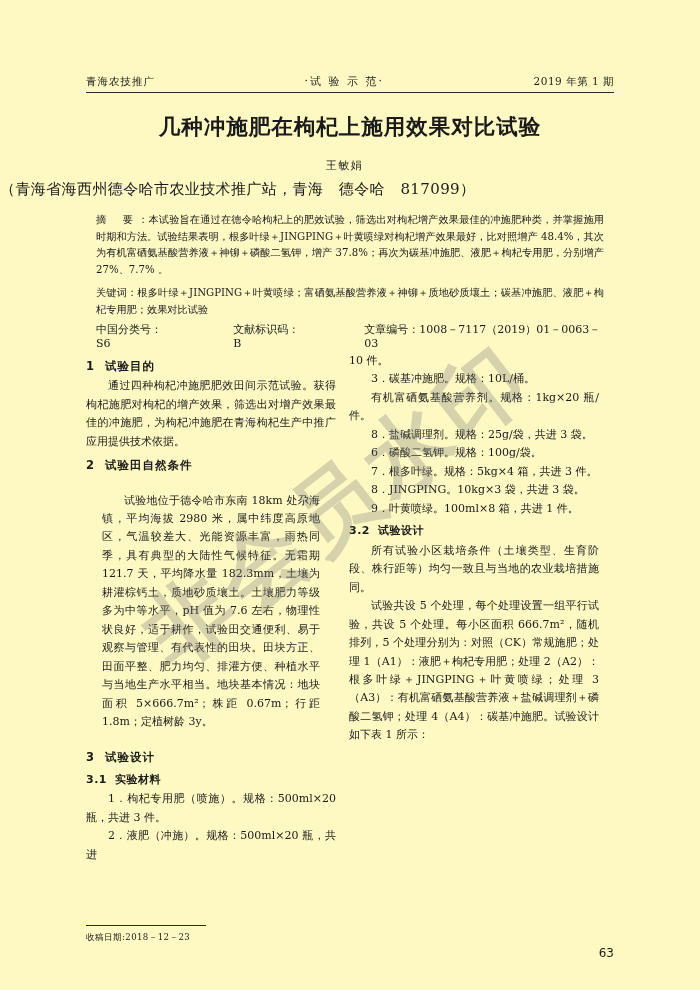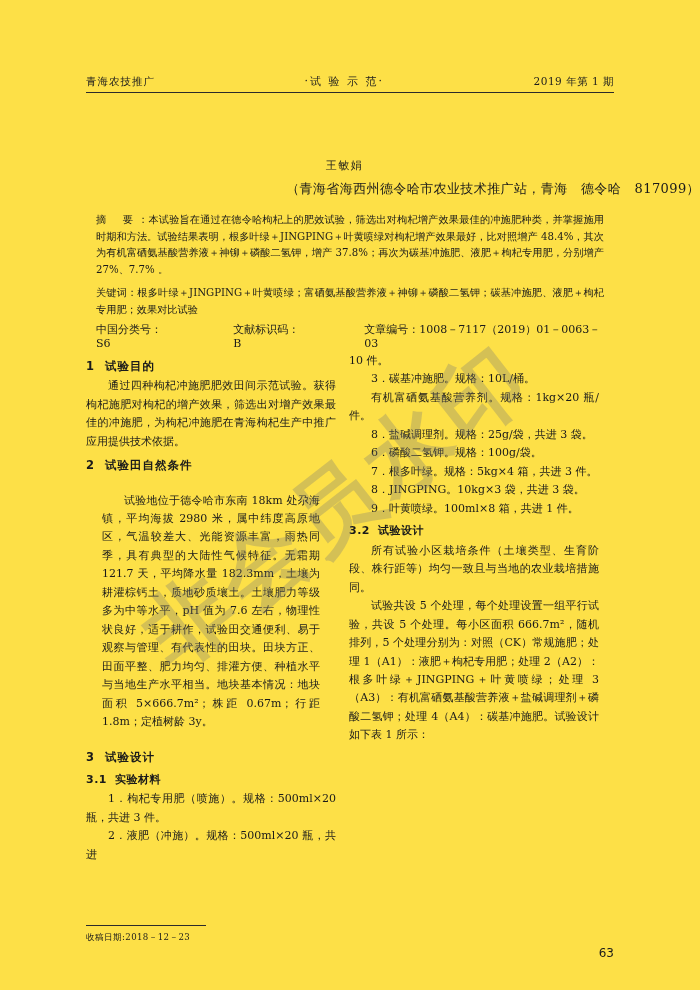--- a/index.html
+++ b/index.html
@@ -13,21 +13,21 @@
     position: relative;
     font-family: "DejaVu Serif", "Liberation Serif", serif;
     color: #1a1a1a;
     overflow: hidden;
   }
   .page {
     position: absolute;
     left: 0; top: 0;
     width: 700px;
     height: 990px;
-    background: #fde047;
+    background: #fef9c3;
   }
   
   .runhead {
     position: absolute;
     left: 86px;
     top: 74px;
     width: 528px;
     display: flex;
     align-items: flex-end;
     justify-content: space-between;
@@ -65,22 +65,22 @@
     left: 0; top: 158px;
     width: 689px;
     text-align: center;
     font-size: 11px;
     letter-spacing: 1.5px;
   }
   .affil {
     position: absolute;
     left: 0; top: 180px;
     width: 700px;
-    text-align: right;
-    font-size: 13px;
+    text-align: left;
+    font-size: 15px;
     letter-spacing: 0.4px;
   }
   
   .absblock {
     position: absolute;
     left: 96px;
     top: 212px;
     width: 508px;
     font-size: 10.2px;
     line-height: 1.62;
@@ -188,29 +188,30 @@
 
 <div class="page">
 
   <div class="runhead">
     <span class="journal">青海农技推广</span>
     <span class="section">·试 验 示 范·</span>
     <span class="issue">2019 年第 1 期</span>
   </div>
   <div class="rule"></div>
 
+  <div class="title">几种冲施肥在枸杞上施用效果对比试验</div>
   <div class="author">王敏娟</div>
   <div class="affil">（青海省海西州德令哈市农业技术推广站，青海　德令哈　817099）</div>
 
   <div class="absblock">
     <span class="lbl">摘　要</span><span>：本试验旨在通过在德令哈枸杞上的肥效试验，筛选出对枸杞增产效果最佳的冲施肥种类，并掌握施用时期和方法。试验结果表明，根多叶绿＋JINGPING＋叶黄喷绿对枸杞增产效果最好，比对照增产 48.4%，其次为有机富硒氨基酸营养液＋神铆＋磷酸二氢钾，增产 37.8%；再次为碳基冲施肥、液肥＋枸杞专用肥，分别增产 27%、7.7% 。</span>
   </div>
 
   <div class="kwblock">
-    <span class="lbl">关键词</span><span>：根多叶绿＋JINGPING＋叶黄喷绿；富硒氨基酸营养液＋神铆＋磷酸二氢钾；碳基冲施肥、液肥＋枸杞专用肥；效果对比试验</span>
+    <span class="lbl">关键词</span><span>：根多叶绿＋JINGPING＋叶黄喷绿；富硒氨基酸营养液＋神铆＋质地砂质壤土；碳基冲施肥、液肥＋枸杞专用肥；效果对比试验</span>
   </div>
 
   <div class="clsblock">
     <span>中国分类号：S6</span>
     <span>文献标识码：B</span>
     <span>文章编号：1008－7117（2019）01－0063－03</span>
   </div>
 
   <div class="cols">
     <div class="col" id="col-left">

